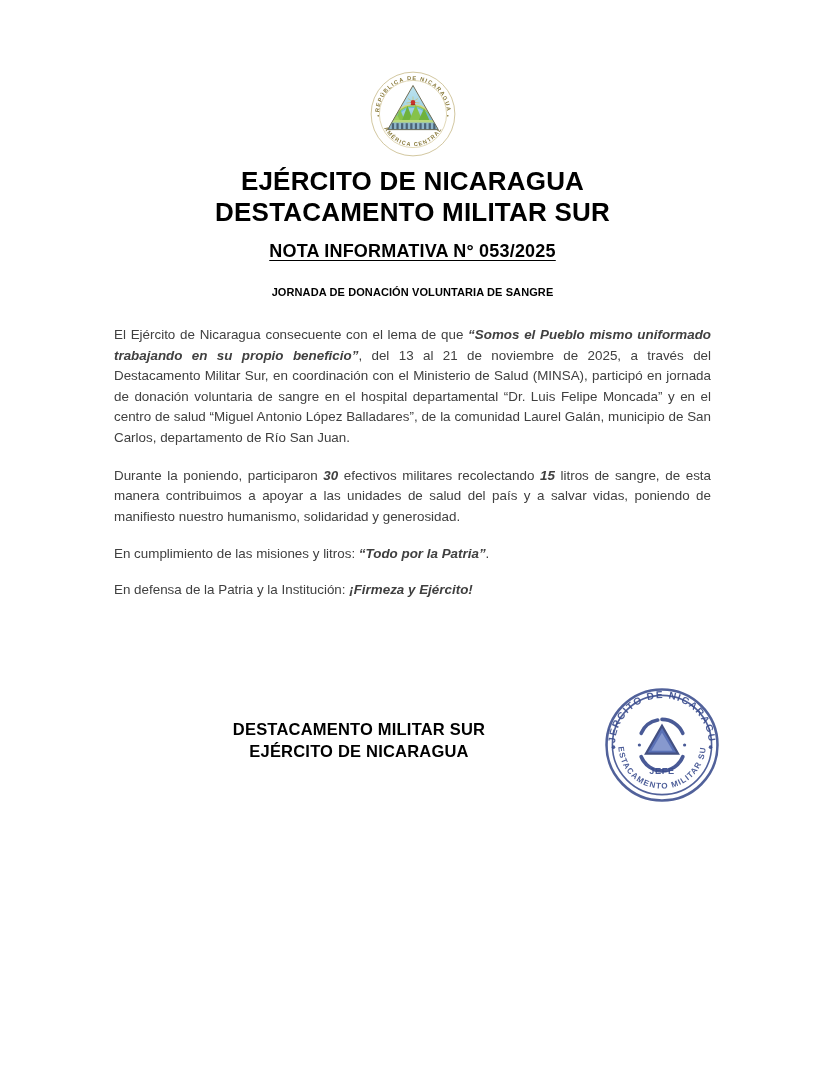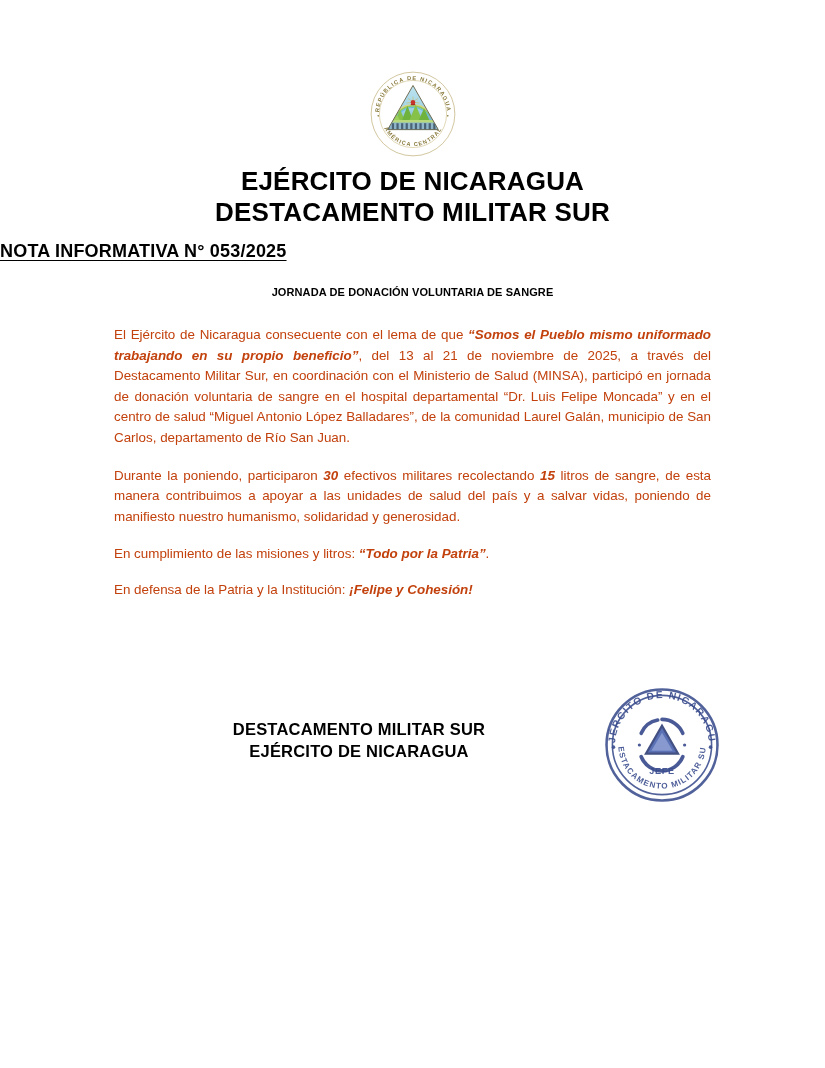--- a/index.html
+++ b/index.html
@@ -51,20 +51,21 @@
     line-height: 31px;
     letter-spacing: 0.2px;
   }
   .org-title .line2 { display: block; }
 
   .note-number {
     position: absolute;
     top: 241px;
     left: 0;
     width: 825px;
+    text-align: center;
     font-size: 18px;
     font-weight: bold;
     letter-spacing: 0.2px;
   }
   .note-number span.u {
     text-decoration: underline;
     text-underline-offset: 3px;
   }
 
   .subject-title {
@@ -83,21 +84,21 @@
     position: absolute;
     top: 325px;
     left: 114px;
     width: 605px;
   }
   .para {
     font-size: 13.4px;
     line-height: 20.6px;
     text-align: justify;
     margin: 0 8px 17px 0;
-    color: #c2410c;
+    color: #404040;
   }
   .para:last-child { margin-bottom: 0; }
   .para.tight { margin-bottom: 15px; }
   .bi { font-weight: bold; font-style: italic; }
   .b  { font-weight: bold; font-style: italic; }
 
   
   .signature {
     position: absolute;
     top: 718px;
@@ -212,21 +213,21 @@
   <div class="subject-title">JORNADA DE DONACIÓN VOLUNTARIA DE SANGRE</div>
 
   <div class="body-block">
 
     <p class="para"><span>El Ejército de Nicaragua consecuente con el lema de que </span><span class="bi">“Somos el Pueblo mismo uniformado trabajando en su propio beneficio”</span><span>, del 13 al 21 de noviembre de 2025, a través del Destacamento Militar Sur, en coordinación con el Ministerio de Salud (MINSA), participó en jornada de donación voluntaria de sangre en el hospital departamental “Dr. Luis Felipe Moncada” y en el centro de salud “Miguel Antonio López Balladares”, de la comunidad Laurel Galán, municipio de San Carlos, departamento de Río San Juan.</span></p>
 
     <p class="para"><span>Durante la poniendo, participaron </span><span class="b">30</span><span> efectivos militares recolectando </span><span class="b">15</span><span> litros de sangre, de esta manera contribuimos a apoyar a las unidades de salud del país y a salvar vidas, poniendo de manifiesto nuestro humanismo, solidaridad y generosidad.</span></p>
 
     <p class="para tight"><span>En cumplimiento de las misiones y litros: </span><span class="bi">“Todo por la Patria”</span><span>.</span></p>
 
-    <p class="para tight"><span>En defensa de la Patria y la Institución: </span><span class="bi">¡Felipe y Cohesión!</span></p>
+    <p class="para tight"><span>En defensa de la Patria y la Institución: </span><span class="bi">¡Firmeza y Ejército!</span></p>
 
   </div>
 
   <div class="signature">
     <span>DESTACAMENTO MILITAR SUR</span>
     <span class="line2">EJÉRCITO DE NICARAGUA</span>
   </div>
 
   <div class="stamp">
     <svg viewBox="0 0 120 120">

